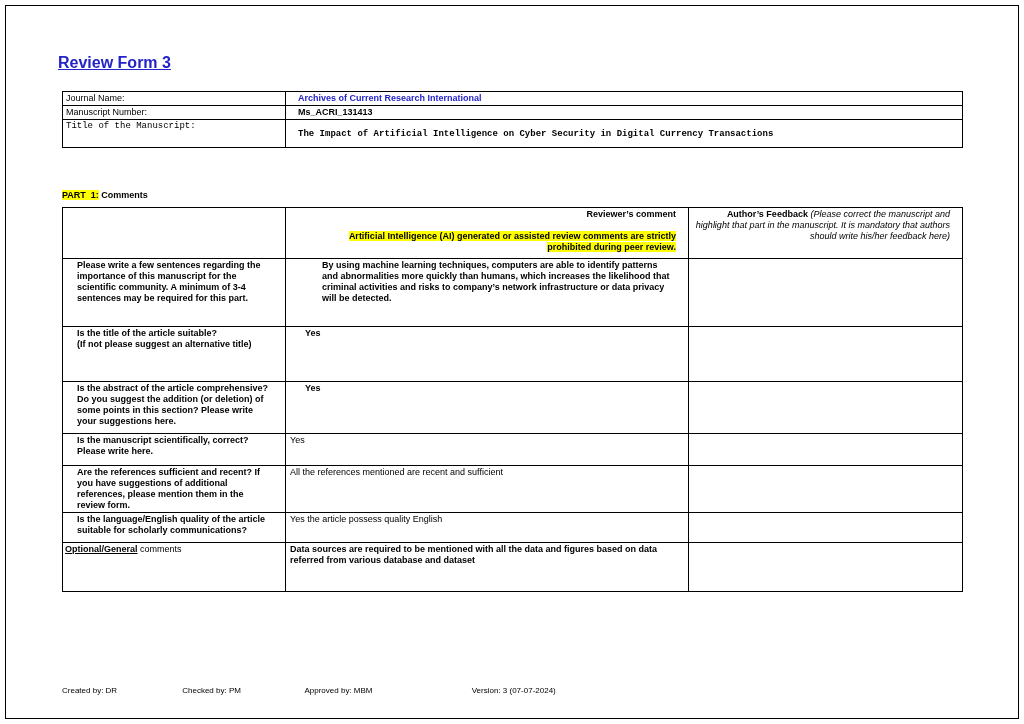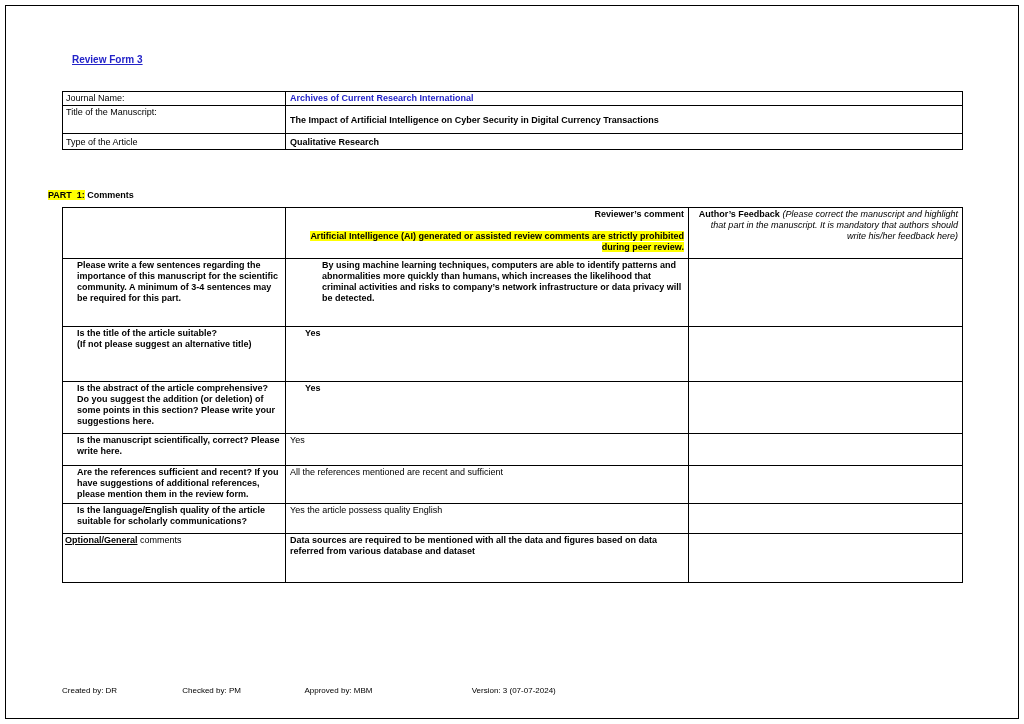--- a/index.html
+++ b/index.html
@@ -17,49 +17,49 @@
     overflow: hidden;
   }
   .page-border {
     position: absolute;
     left: 5px; top: 5px; right: 5px; bottom: 5px;
     border: 1px solid #000;
     pointer-events: none;
   }
   .form-title {
     position: absolute;
-    left: 72px; top: 54px;
-    font-size: 10px;
+    left: 58px; top: 54px;
+    font-size: 16px;
     font-weight: bold;
     color: #2323C8;
     text-decoration: underline;
   }
   table {
     border-collapse: collapse;
     table-layout: fixed;
   }
   td {
     border: 1px solid #000;
     vertical-align: top;
     font-size: 9px;
     line-height: 11px;
-    padding: 1px 4px;
+    padding: 1px 12px;
     overflow: hidden;
   }
   .info-table { position: absolute; left: 62px; top: 91px; width: 900px; }
   .info-table .label-cell { font-weight: normal; padding-left: 3px; }
   .info-table .value-cell { font-weight: bold; }
   .blue { color: #2323C8; }
-  .rt1 { height: 13px; } .rt2 { height: 13px; } .rt3 { height: 28px; } .rt4 { height: 16px; }
+  .rt1 { height: 13px; } .rt2 { height: 13px; } .rt3 { height: 28px; font-family: Liberation Mono, monospace; } .rt4 { height: 16px; }
   .pad-mid { padding-top: 9px; }
   .pad-sm  { padding-top: 3px; }
 
   .part-heading {
     position: absolute;
-    left: 48px; top: 190px;
+    left: 62px; top: 190px;
     font-size: 9px;
     font-weight: bold;
   }
   .hl { background: #FFFF00; }
   .part-badge { white-space: pre; }
 
   .comments-table { position: absolute; left: 62px; top: 207px; width: 900px; }
   .rh0 { height: 51px; text-align: right; } .rh1 { height: 68px; } .rh2 { height: 55px; }
   .rh3 { height: 52px; } .rh4 { height: 32px; } .rh5 { height: 38px; }
   .rh6 { height: 30px; } .rh7 { height: 49px; }
@@ -100,27 +100,27 @@
   <table class="info-table">
     <colgroup>
         <col style="width:223px">
         <col style="width:677px">
       </colgroup>
     <tbody>
         <tr class="rt1">
       <td class="label-cell">Journal Name:</td>
       <td class="value-cell blue">Archives of Current Research International</td>
     </tr>
+    <tr class="rt2">
+      <td class="label-cell">Manuscript Number:</td>
+      <td class="value-cell">Ms_ACRI_131413</td>
+    </tr>
     <tr class="rt3">
       <td class="label-cell">Title of the Manuscript:</td>
       <td class="value-cell pad-mid">The Impact of Artificial Intelligence on Cyber Security in Digital Currency Transactions</td>
-    </tr>
-    <tr class="rt4">
-      <td class="label-cell pad-sm">Type of the Article</td>
-      <td class="value-cell pad-sm">Qualitative Research</td>
     </tr>
   </tbody>
     </table>
 
   <div class="part-heading">
     <span class="hl part-badge">PART  1:</span>
     <span>Comments</span>
   </div>
 
   <table class="comments-table">

